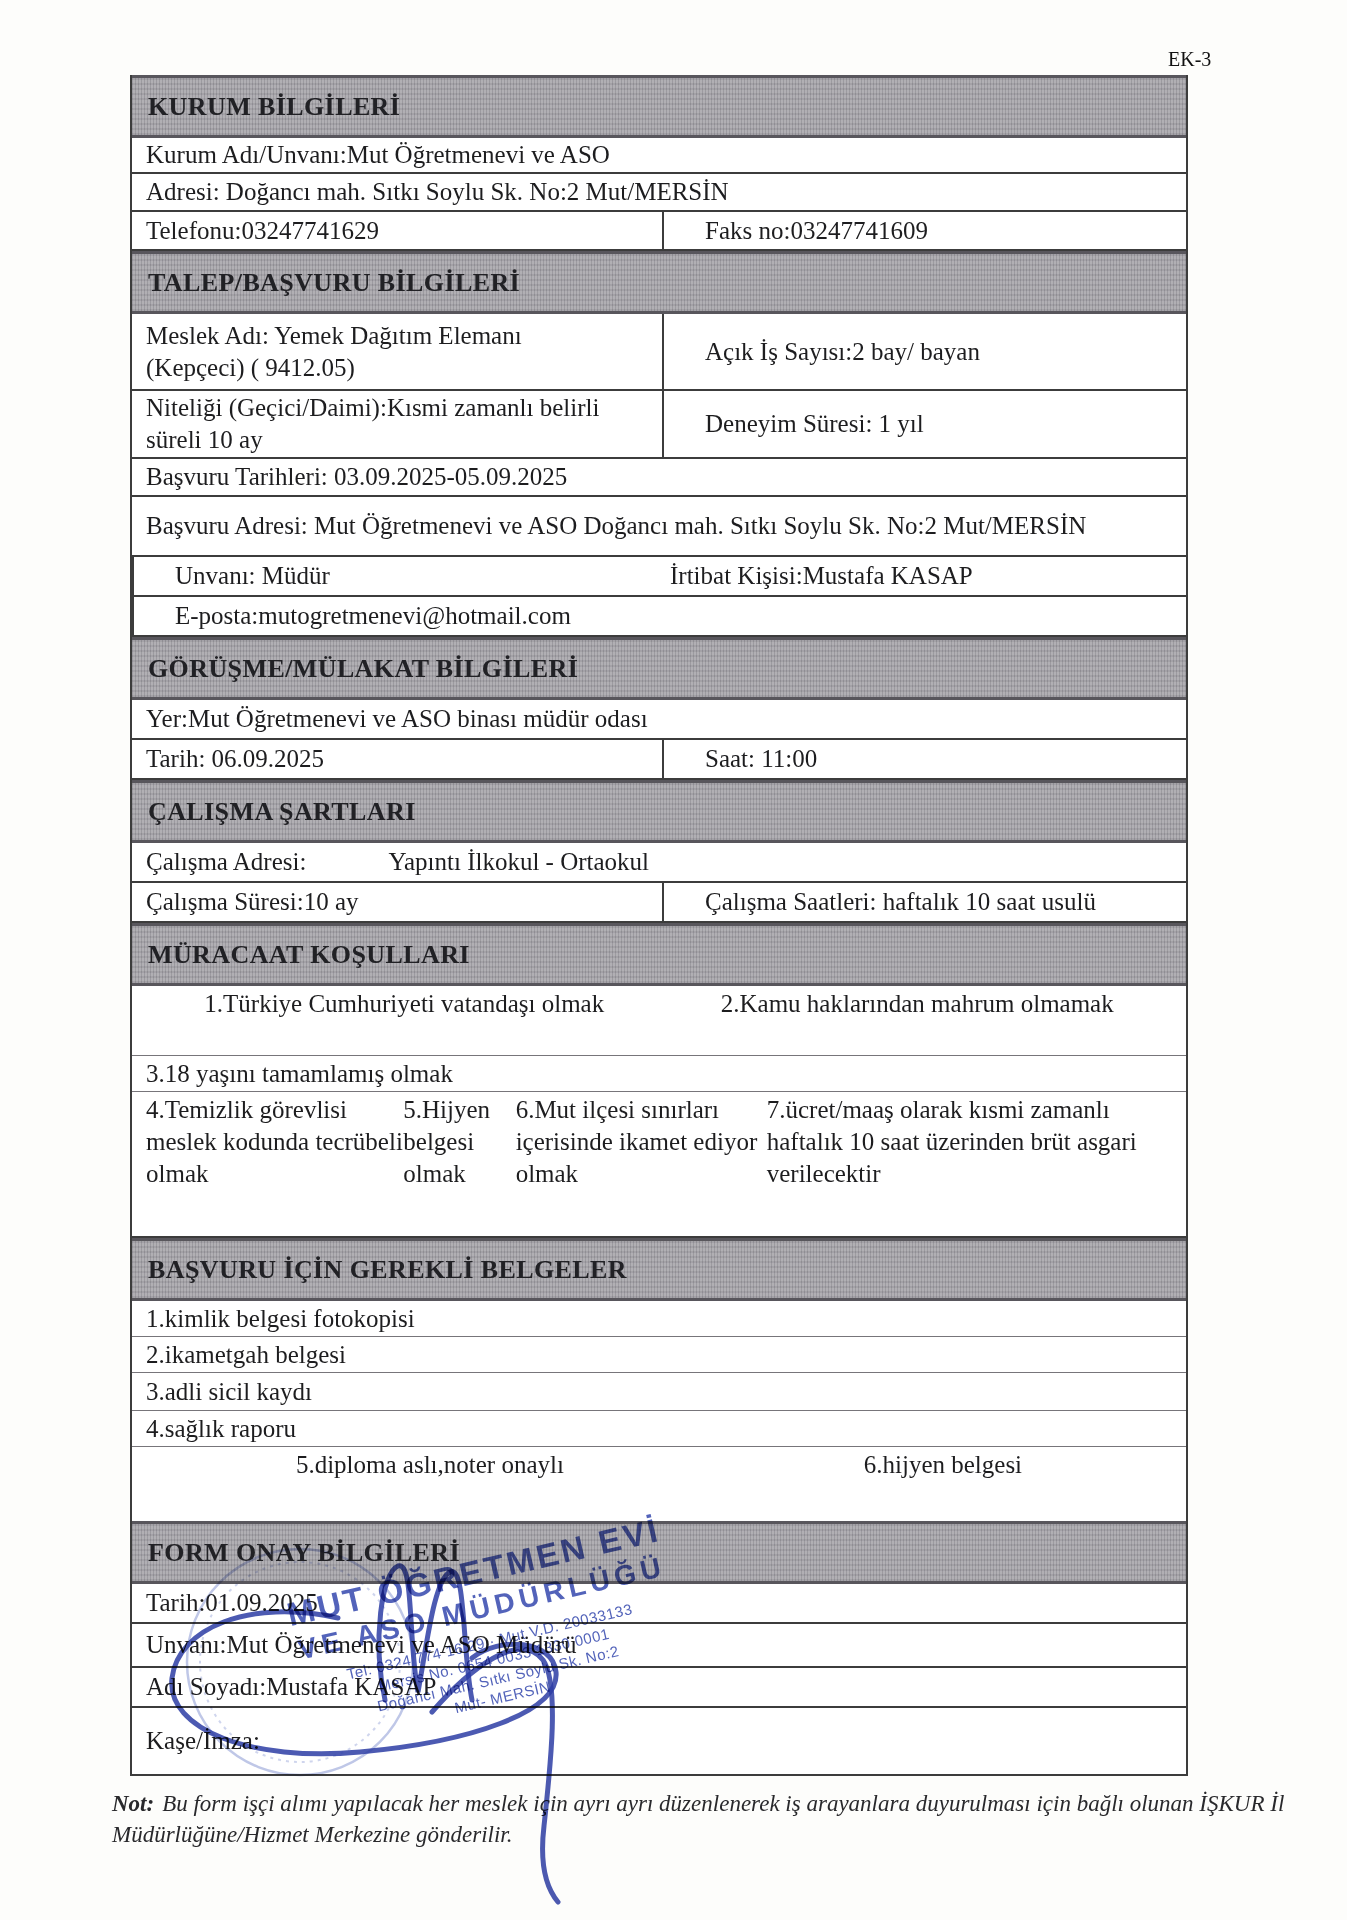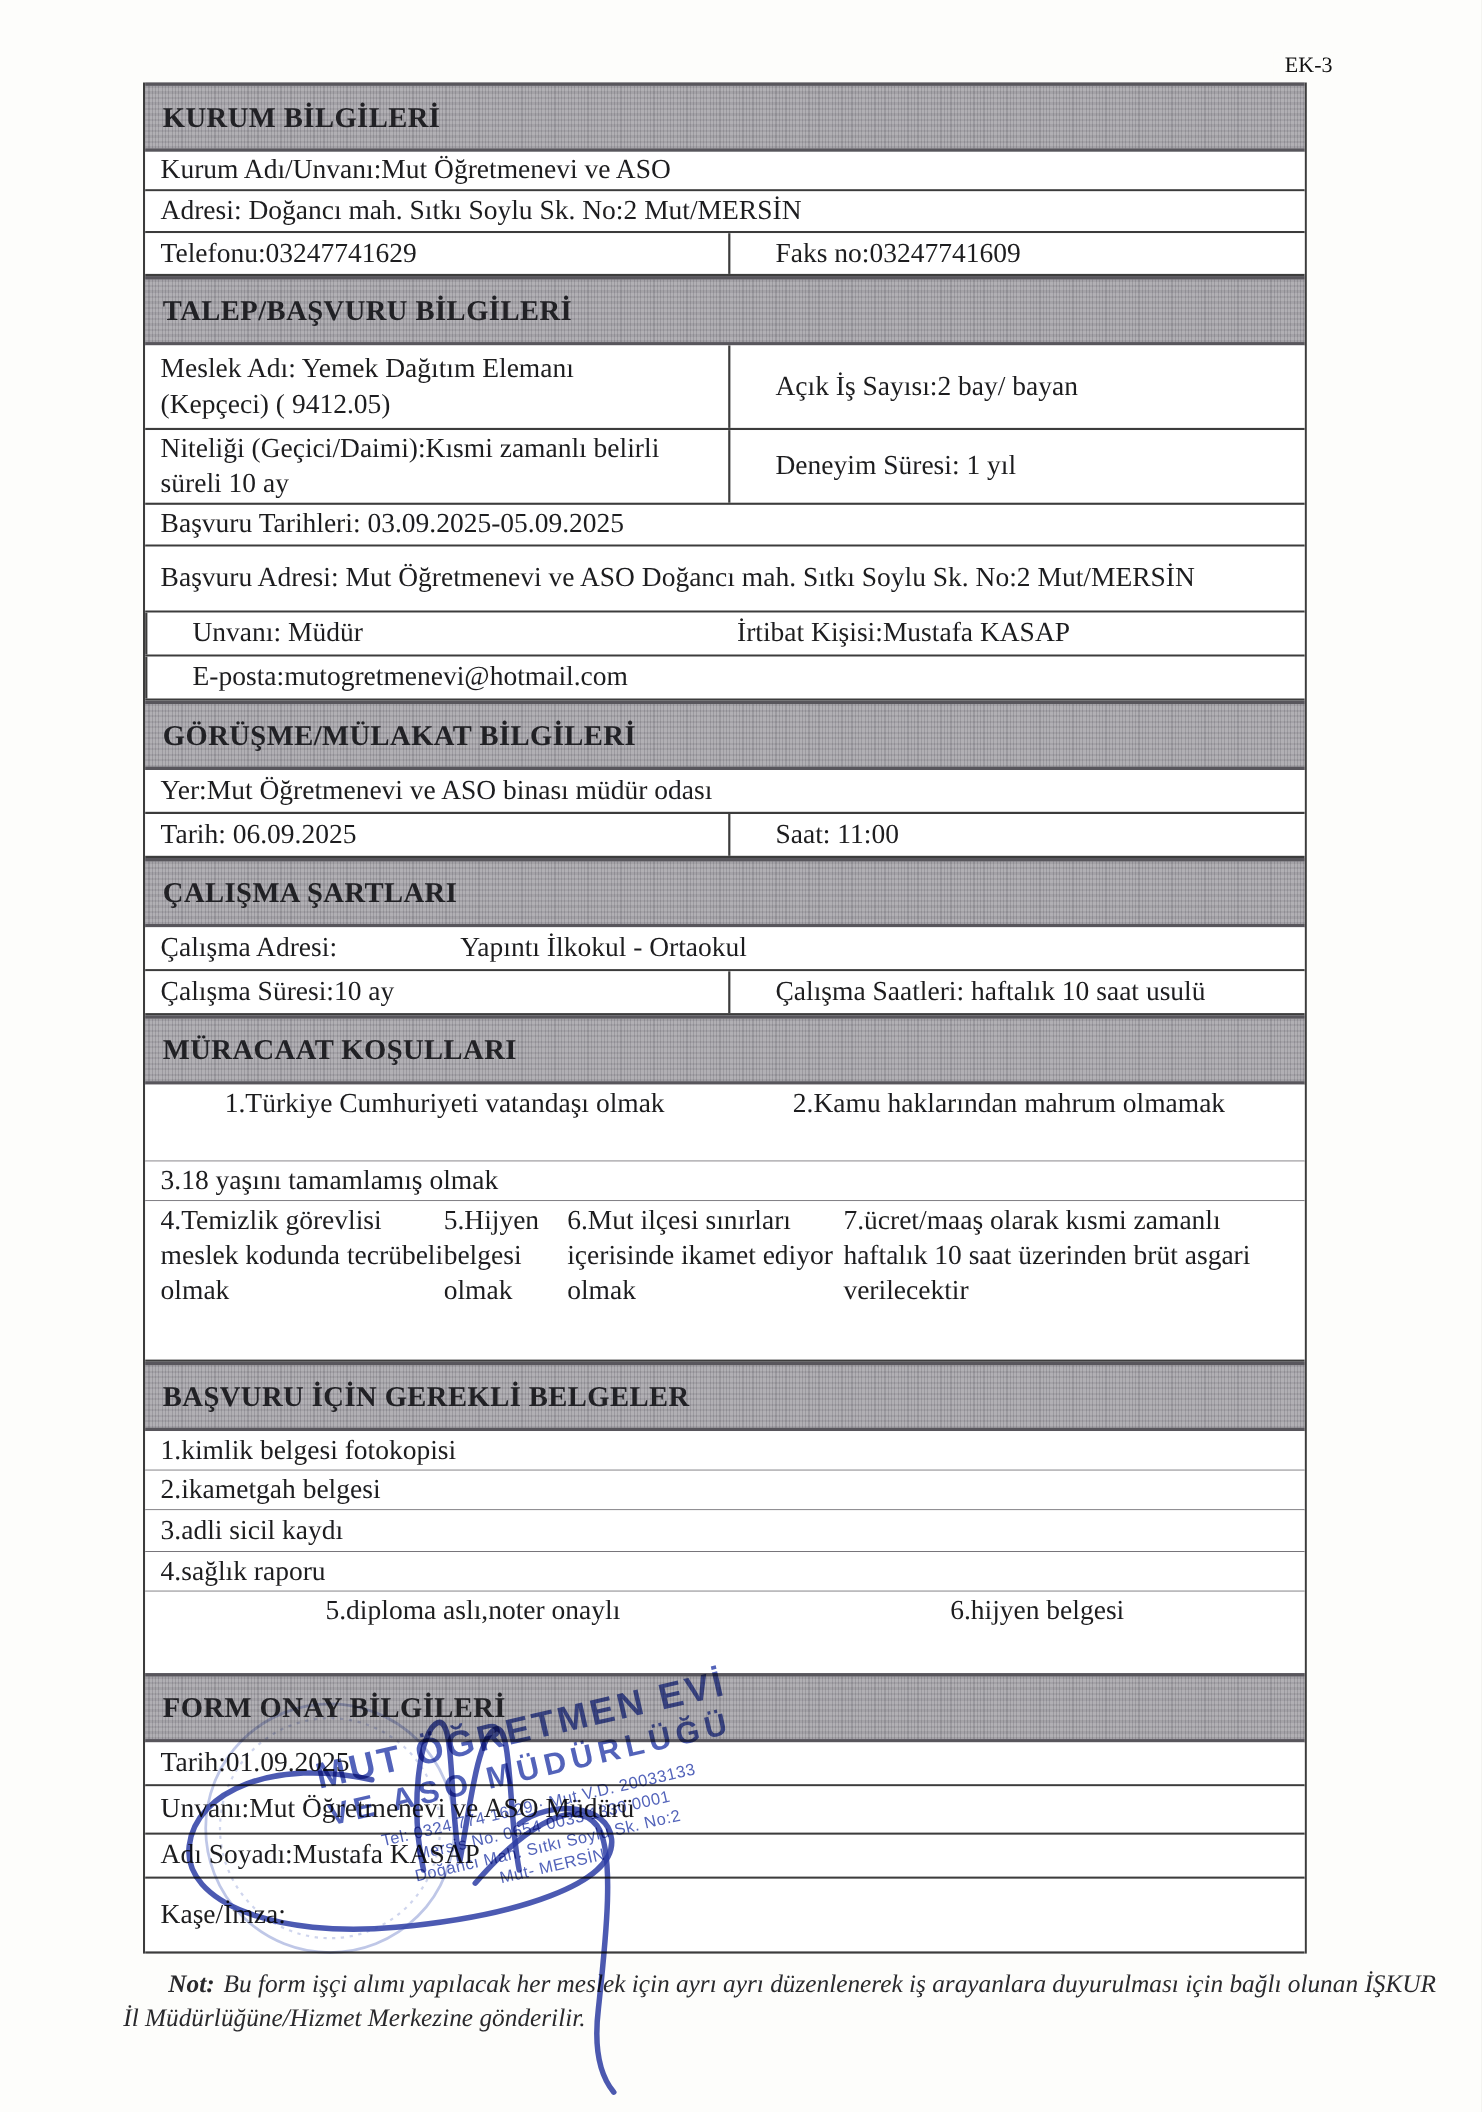--- a/index.html
+++ b/index.html
@@ -34,26 +34,26 @@
   }
   .row.thin{border-bottom:1px solid #77757a;}
   .row.nobb{border-bottom:none;}
   .cell{
     flex:1;display:flex;align-items:center;
     padding:2px 14px;box-sizing:border-box;line-height:32px;
   }
   .cell.col{flex-direction:row;align-items:flex-start;justify-content:space-around;}
   .c-left{flex:0 0 530px;}
   .c-right{border-left:2px solid #3c3c3c;padding-left:41px;}
-  .gap-val{margin-left:112px;}
+  .gap-val{margin-left:82px;}
   .note{
     position:absolute;left:112px;top:1788px;width:1208px;
     font-size:23px;font-style:italic;line-height:31px;color:#29292c;
   }
-  .note b{margin-right:8px;margin-left:41px;}
+  .note b{margin-right:8px;}
   
   .stamp{
     position:absolute;left:232px;top:1552px;width:510px;
     transform:rotate(-13deg);text-align:center;
     color:#4456b4;mix-blend-mode:multiply;opacity:.92;z-index:4;
     pointer-events:none;
   }
   .st-big1{font-size:33px;font-weight:bold;letter-spacing:3px;font-family:"Liberation Sans",sans-serif;}
   .st-big2{font-size:28px;font-weight:bold;letter-spacing:5px;margin-top:2px;font-family:"Liberation Sans",sans-serif;}
   .st-sm{font-size:15px;line-height:19px;font-family:"Liberation Sans",sans-serif;letter-spacing:.5px;}

